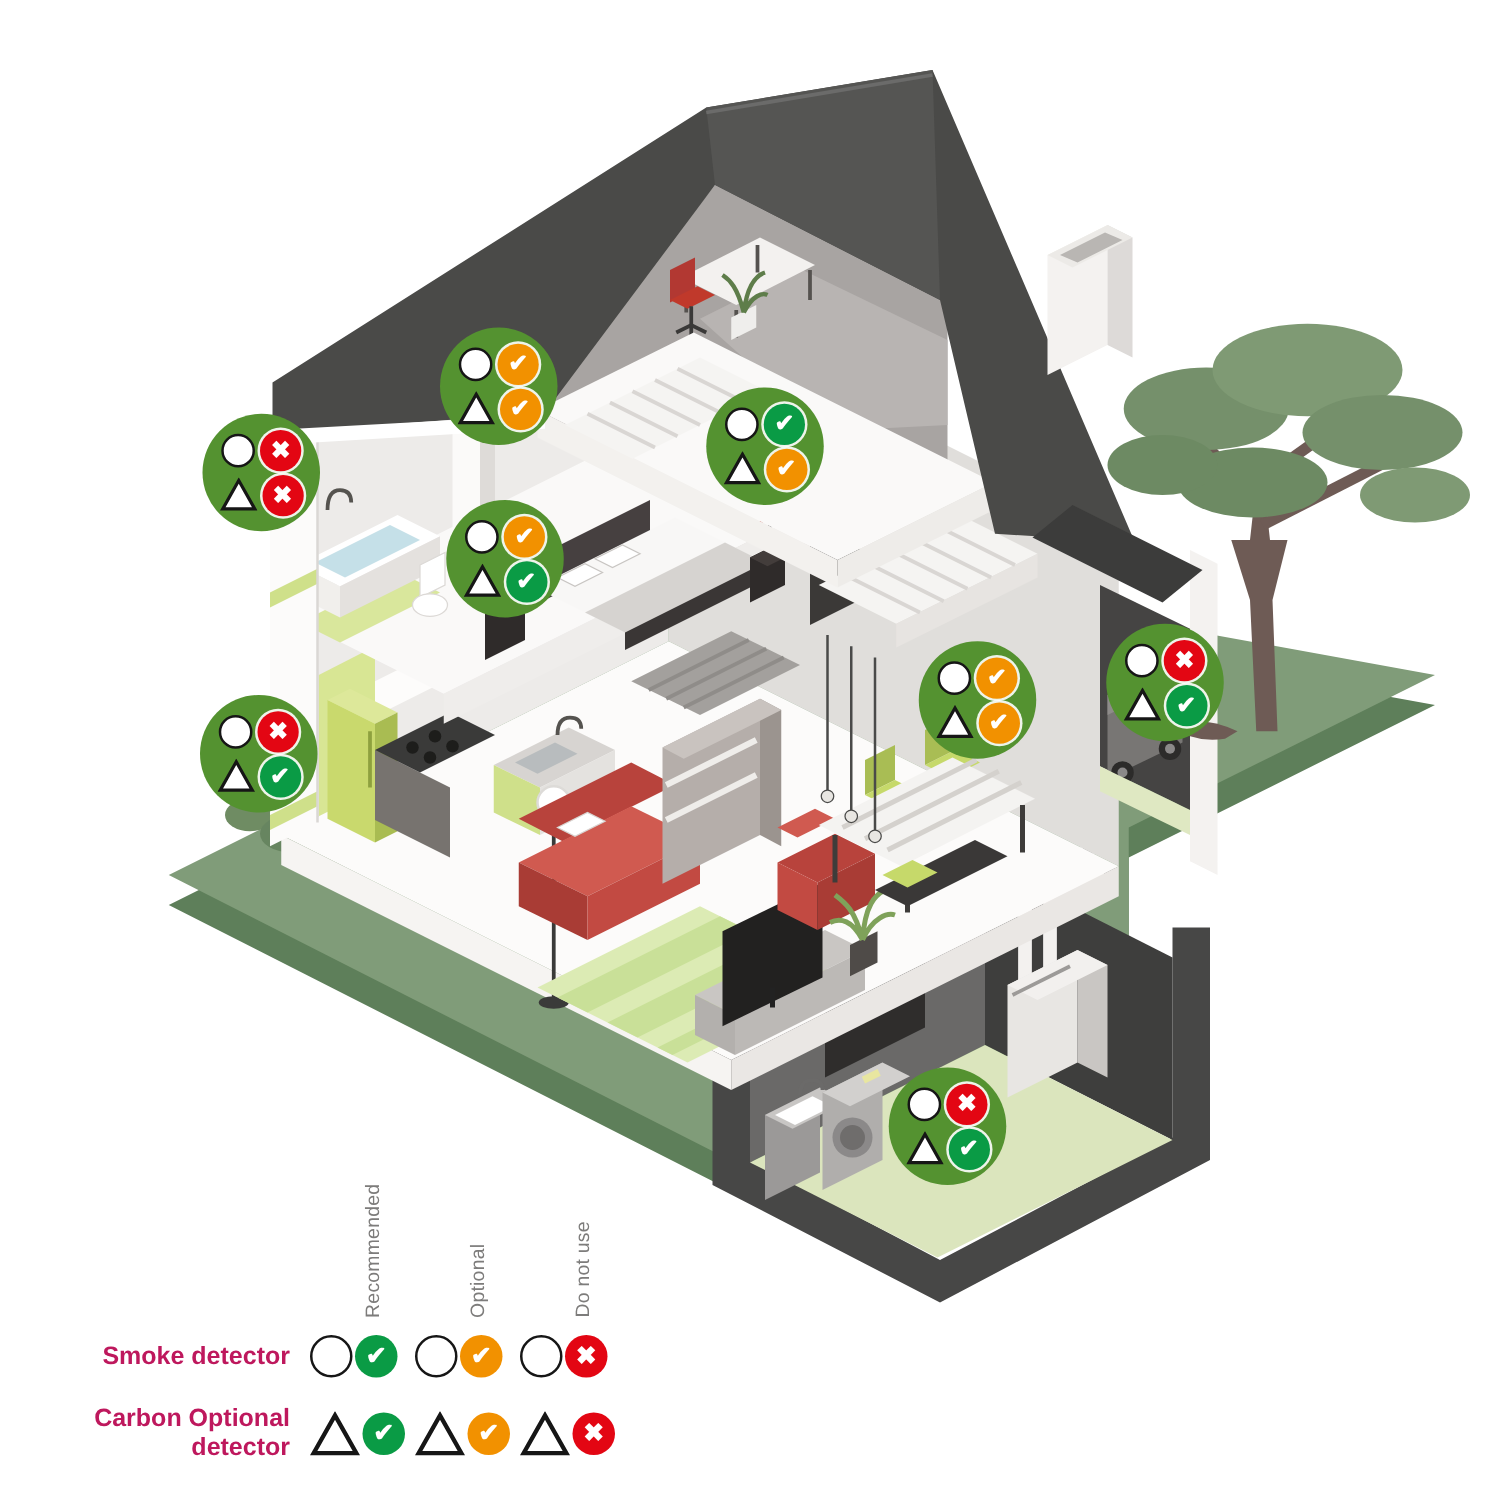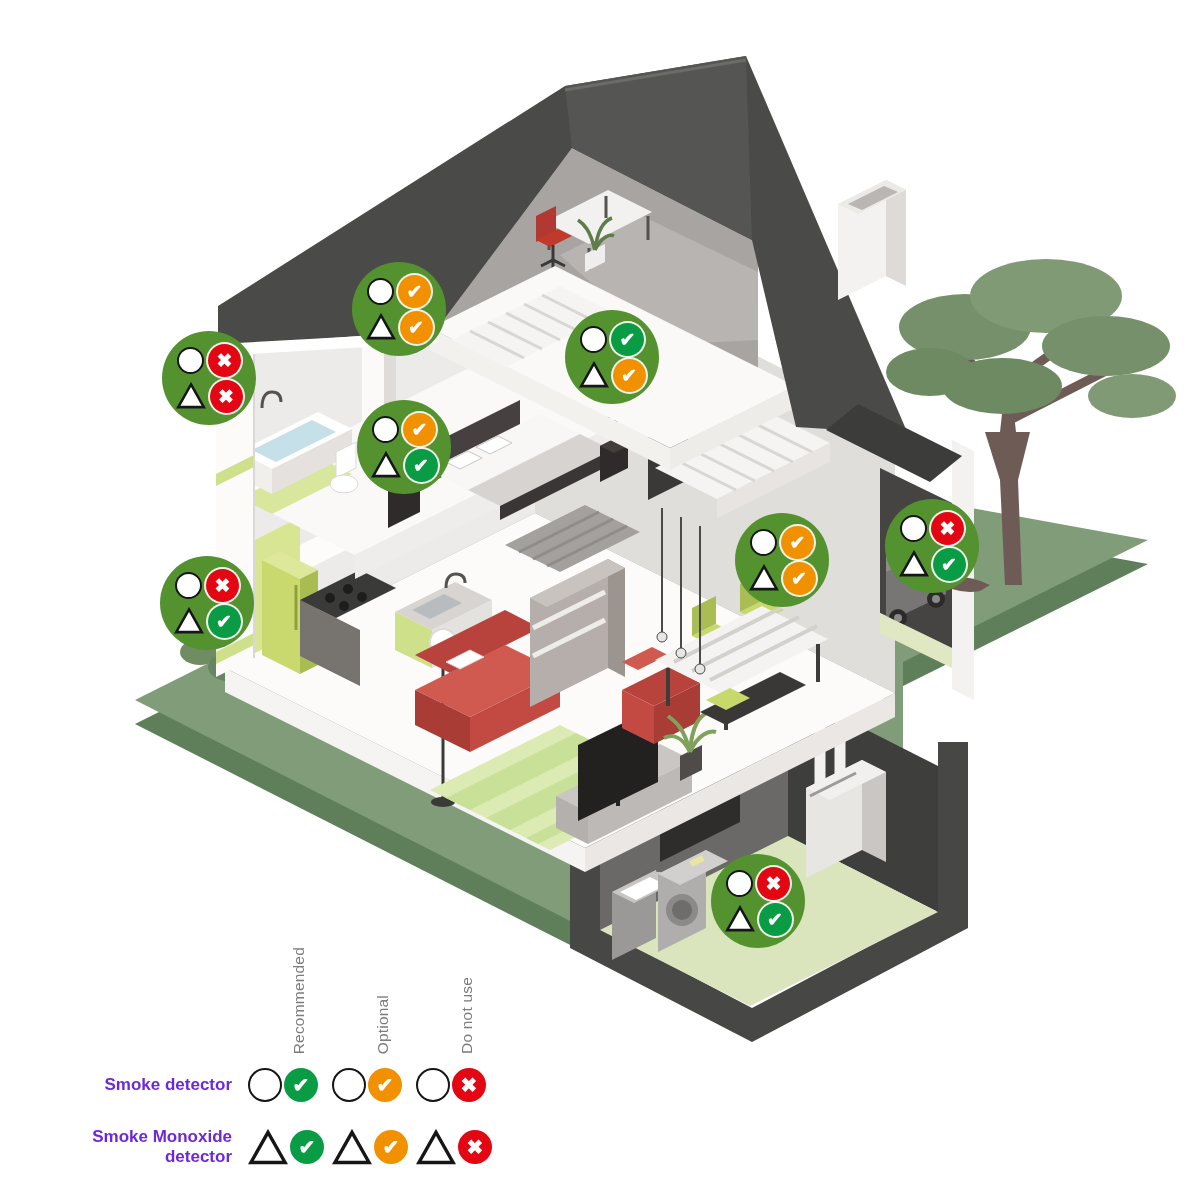--- a/index.html
+++ b/index.html
@@ -20,21 +20,21 @@
         box-shadow:0 0 0 2px rgba(255,255,255,.9);}
 
   
   .legend{position:absolute;left:50px;top:946px;width:470px;}
   .legend-headers,.legend-row{display:grid;grid-template-columns:198px 84px 84px 84px;align-items:center;}
   .legend-headers{height:108px;align-items:end;}
   .hdr{writing-mode:vertical-rl;transform:rotate(180deg);
        color:#7d7c7b;font-size:15.5px;letter-spacing:.2px;justify-self:start;
        margin-left:42px;white-space:nowrap;}
   .legend-row{height:62px;}
-  .legend-label{text-align:right;padding-right:16px;font-weight:bold;font-size:17px;color:#6d28d9;}
+  .legend-label{text-align:right;padding-right:16px;font-weight:bold;font-size:20px;color:#be185d;}
   .legend-group{display:flex;align-items:center;gap:2px;}
   .legend-group .sym-circle{width:34px;height:34px;border-width:2.5px;}
   .legend-group .chip{box-shadow:none;width:34px;height:34px;font-size:20px;}
 </style>
 </head>
 <body>
 
 <div class="canvas">
 
 <svg class="scene" width="1200" height="1200" viewBox="0 0 1200 1200">
@@ -439,21 +439,21 @@
         <div class="legend-group">
           <span class="sym-circle"></span>
           <span class="chip" style="background: rgb(242, 145, 0);">✔</span>
         </div>
         <div class="legend-group">
           <span class="sym-circle"></span>
           <span class="chip" style="background: rgb(227, 6, 19);">✖</span>
         </div>
       </div>
     <div class="legend-row">
-      <div class="legend-label">Smoke Monoxide detector</div>
+      <div class="legend-label">Carbon Optional detector</div>
     <div class="legend-group">
           <svg width="40" height="36.800000000000004" viewBox="0 0 30 28" class="sym-tri">
             <path d="M15 2.5 L28 25.5 L2 25.5 Z" fill="#fff" stroke="#161616" stroke-width="2.6" stroke-linejoin="miter"></path>
           </svg>
           <span class="chip" style="background: rgb(10, 155, 69);">✔</span>
         </div>
         <div class="legend-group">
           <svg width="40" height="36.800000000000004" viewBox="0 0 30 28" class="sym-tri">
             <path d="M15 2.5 L28 25.5 L2 25.5 Z" fill="#fff" stroke="#161616" stroke-width="2.6" stroke-linejoin="miter"></path>
           </svg>

